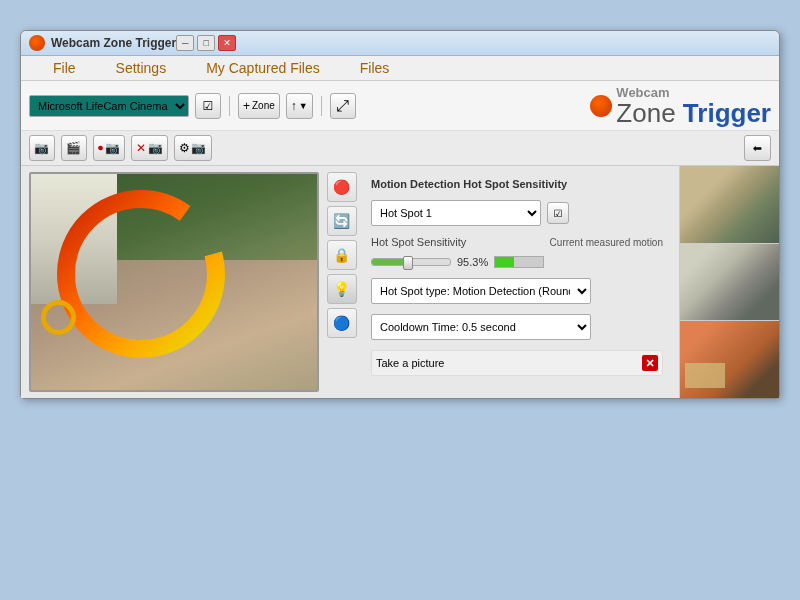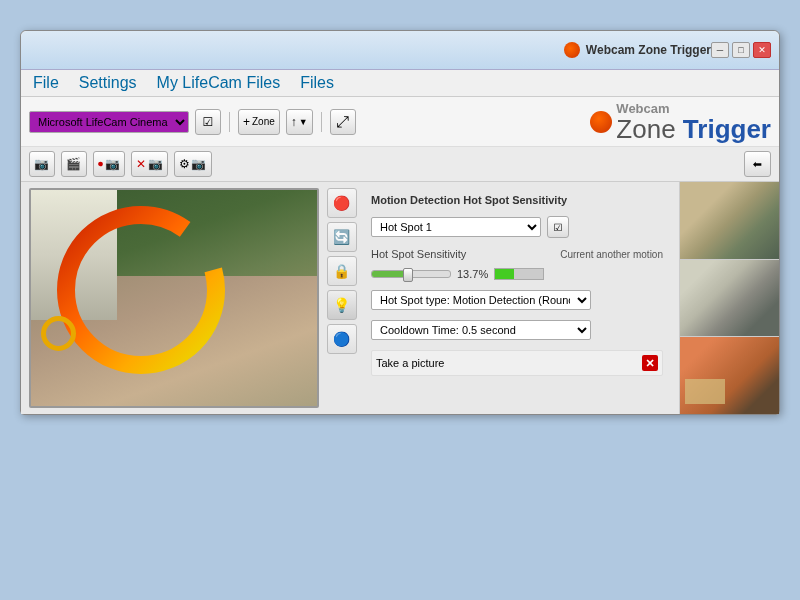--- a/index.html
+++ b/index.html
@@ -15,24 +15,24 @@
       width: 760px;
       margin: 30px auto 0;
       background: #f0f0f0;
       border: 1px solid #888;
       border-radius: 6px 6px 4px 4px;
       box-shadow: 2px 2px 8px rgba(0,0,0,0.3);
     }
     .titlebar {
       background: linear-gradient(to bottom, #dce9f5, #c0d8ee);
       border-radius: 6px 6px 0 0;
-      padding: 11px 8px;
-      display: flex;
-      align-items: center;
-      justify-content: flex-end;
+      padding: 4px 8px;
+      display: flex;
+      align-items: center;
+      justify-content: flex-start;
       border-bottom: 1px solid #aac;
     }
     .titlebar-left {
       display: flex;
       align-items: center;
       gap: 6px;
     }
     .app-icon {
       width: 16px; height: 16px;
       background: radial-gradient(circle at 40% 40%, #ff6600, #cc3300);
@@ -62,38 +62,39 @@
     .menubar {
       background: #f0f0f0;
       padding: 2px 8px;
       display: flex;
       gap: 12px;
       border-bottom: 1px solid #ccc;
     }
     .menu-item {
       padding: 2px 4px;
       cursor: pointer;
-      font-size: 16px;
-      color: #0369a1;
+      font-size: 14px;
+      color: #a16207;
+      margin-left: 20px;
     }
     .toolbar {
       padding: 4px 8px;
       display: flex;
       align-items: center;
       gap: 6px;
       background: #f5f5f5;
       border-bottom: 1px solid #ddd;
     }
     .cam-select {
       width: 160px;
       height: 22px;
       font-size: 11px;
       border: 1px solid #aaa;
       border-radius: 2px;
-      background: #a21caf;
+      background: #0f766e;
       padding: 0 4px;
     }
     .tb-btn {
       height: 26px;
       min-width: 26px;
       border: 1px solid #aaa;
       border-radius: 3px;
       background: linear-gradient(to bottom, #fff, #ddd);
       cursor: pointer;
       display: flex; align-items: center; justify-content: center;
@@ -195,21 +196,21 @@
       color: #333;
       margin-bottom: 4px;
     }
     .row {
       display: flex;
       align-items: center;
       gap: 6px;
       margin-bottom: 4px;
     }
     .dropdown {
-      height: 20px;
+      height: 26px;
       font-size: 11px;
       border: 1px solid #aaa;
       border-radius: 2px;
       background: white;
       padding: 0 4px;
     }
     .dropdown-wide { width: 170px; }
     .dropdown-full { width: 220px; }
     .sensitivity-row {
       display: flex;
@@ -335,21 +336,21 @@
     <div class="titlebar-controls">
       <div class="win-btn">─</div>
       <div class="win-btn">□</div>
       <div class="win-btn close">✕</div>
     </div>
   </div>
 
   <div class="menubar">
     <span class="menu-item">File</span>
     <span class="menu-item">Settings</span>
-    <span class="menu-item">My LifeCam Files</span>
+    <span class="menu-item">My Captured Files</span>
     <span class="menu-item">Files</span>
   </div>
 
   <div class="toolbar">
     <select class="cam-select">
       <option>Microsoft LifeCam Cinema</option>
     </select>
     <div class="tb-btn">
       <span>☑</span>
     </div>
@@ -459,28 +460,28 @@
               <select class="dropdown dropdown-wide">
                 <option>Hot Spot 1</option>
               </select>
               <div class="tb-btn" style="height:22px;min-width:22px;">
                 <span style="font-size:10px;">☑</span>
               </div>
             </div>
 
             <div class="row sensitivity-row">
               <span class="sensitivity-label">Hot Spot Sensitivity</span>
-              <span class="current-motion-label">Current another motion</span>
+              <span class="current-motion-label">Current measured motion</span>
             </div>
             <div class="row" style="margin-top:-2px;">
               <div class="slider-track">
                 <div class="slider-fill" style="width:45%;"></div>
                 <div class="slider-thumb"></div>
               </div>
-              <span class="value-text">13.7%</span>
+              <span class="value-text">95.3%</span>
               <div class="progress-bar">
                 <div class="progress-fill" style="width:40%;"></div>
               </div>
             </div>
 
             <div class="row">
               <select class="dropdown dropdown-full">
                 <option>Hot Spot type: Motion Detection (Round)</option>
               </select>
             </div>

